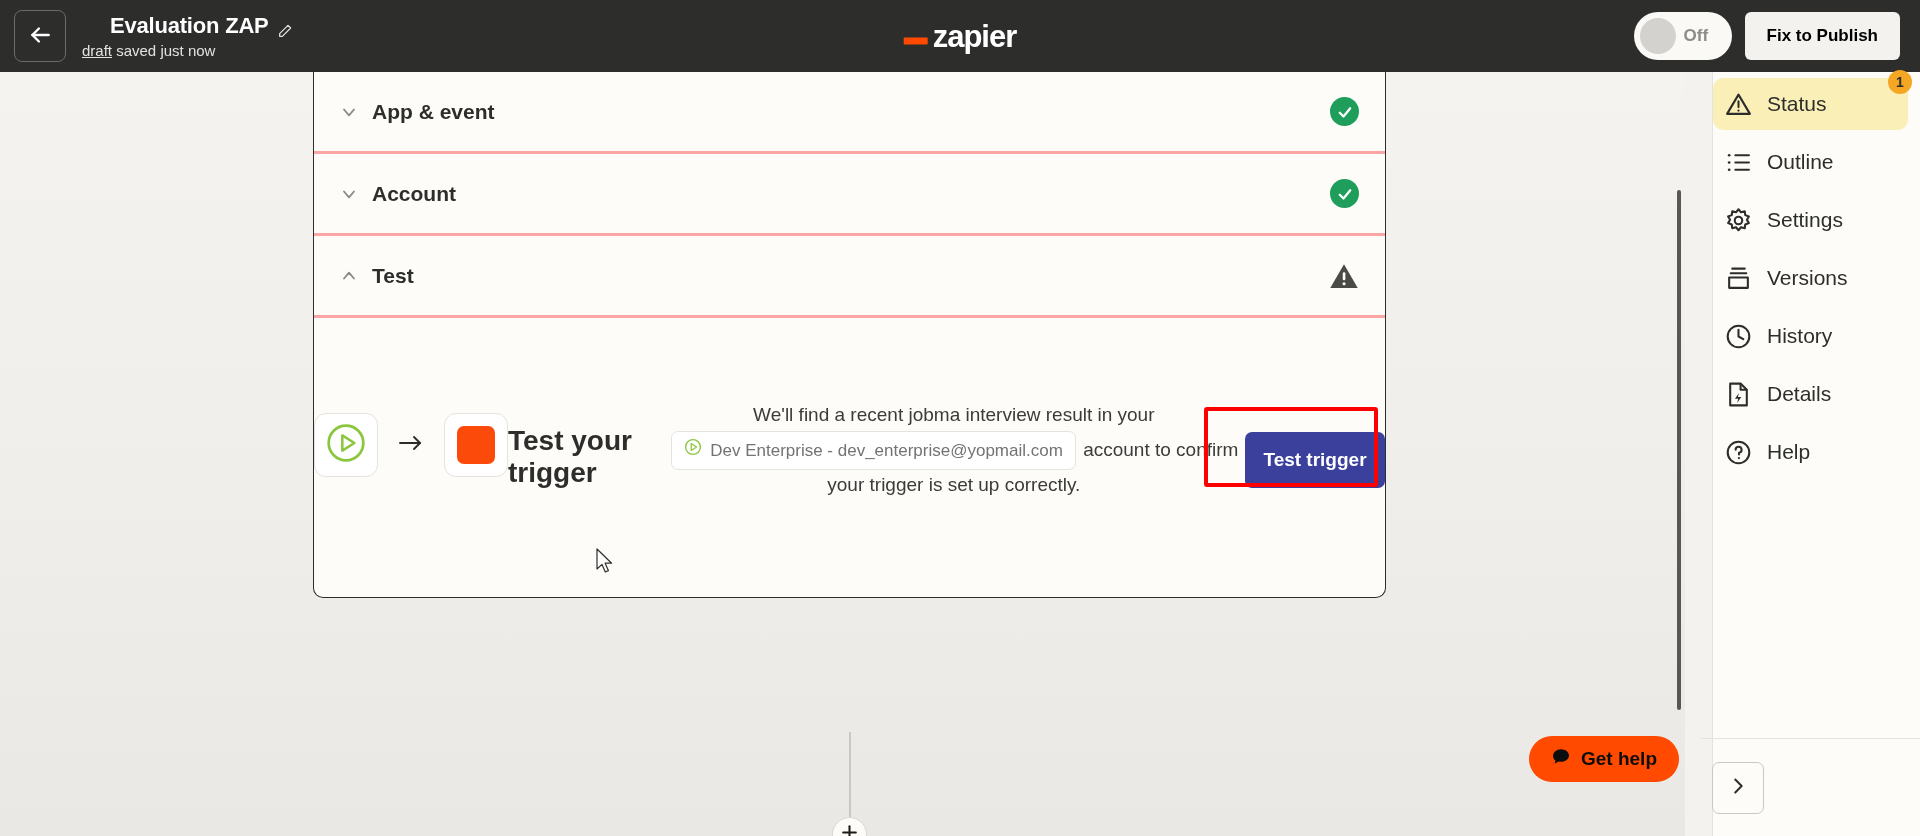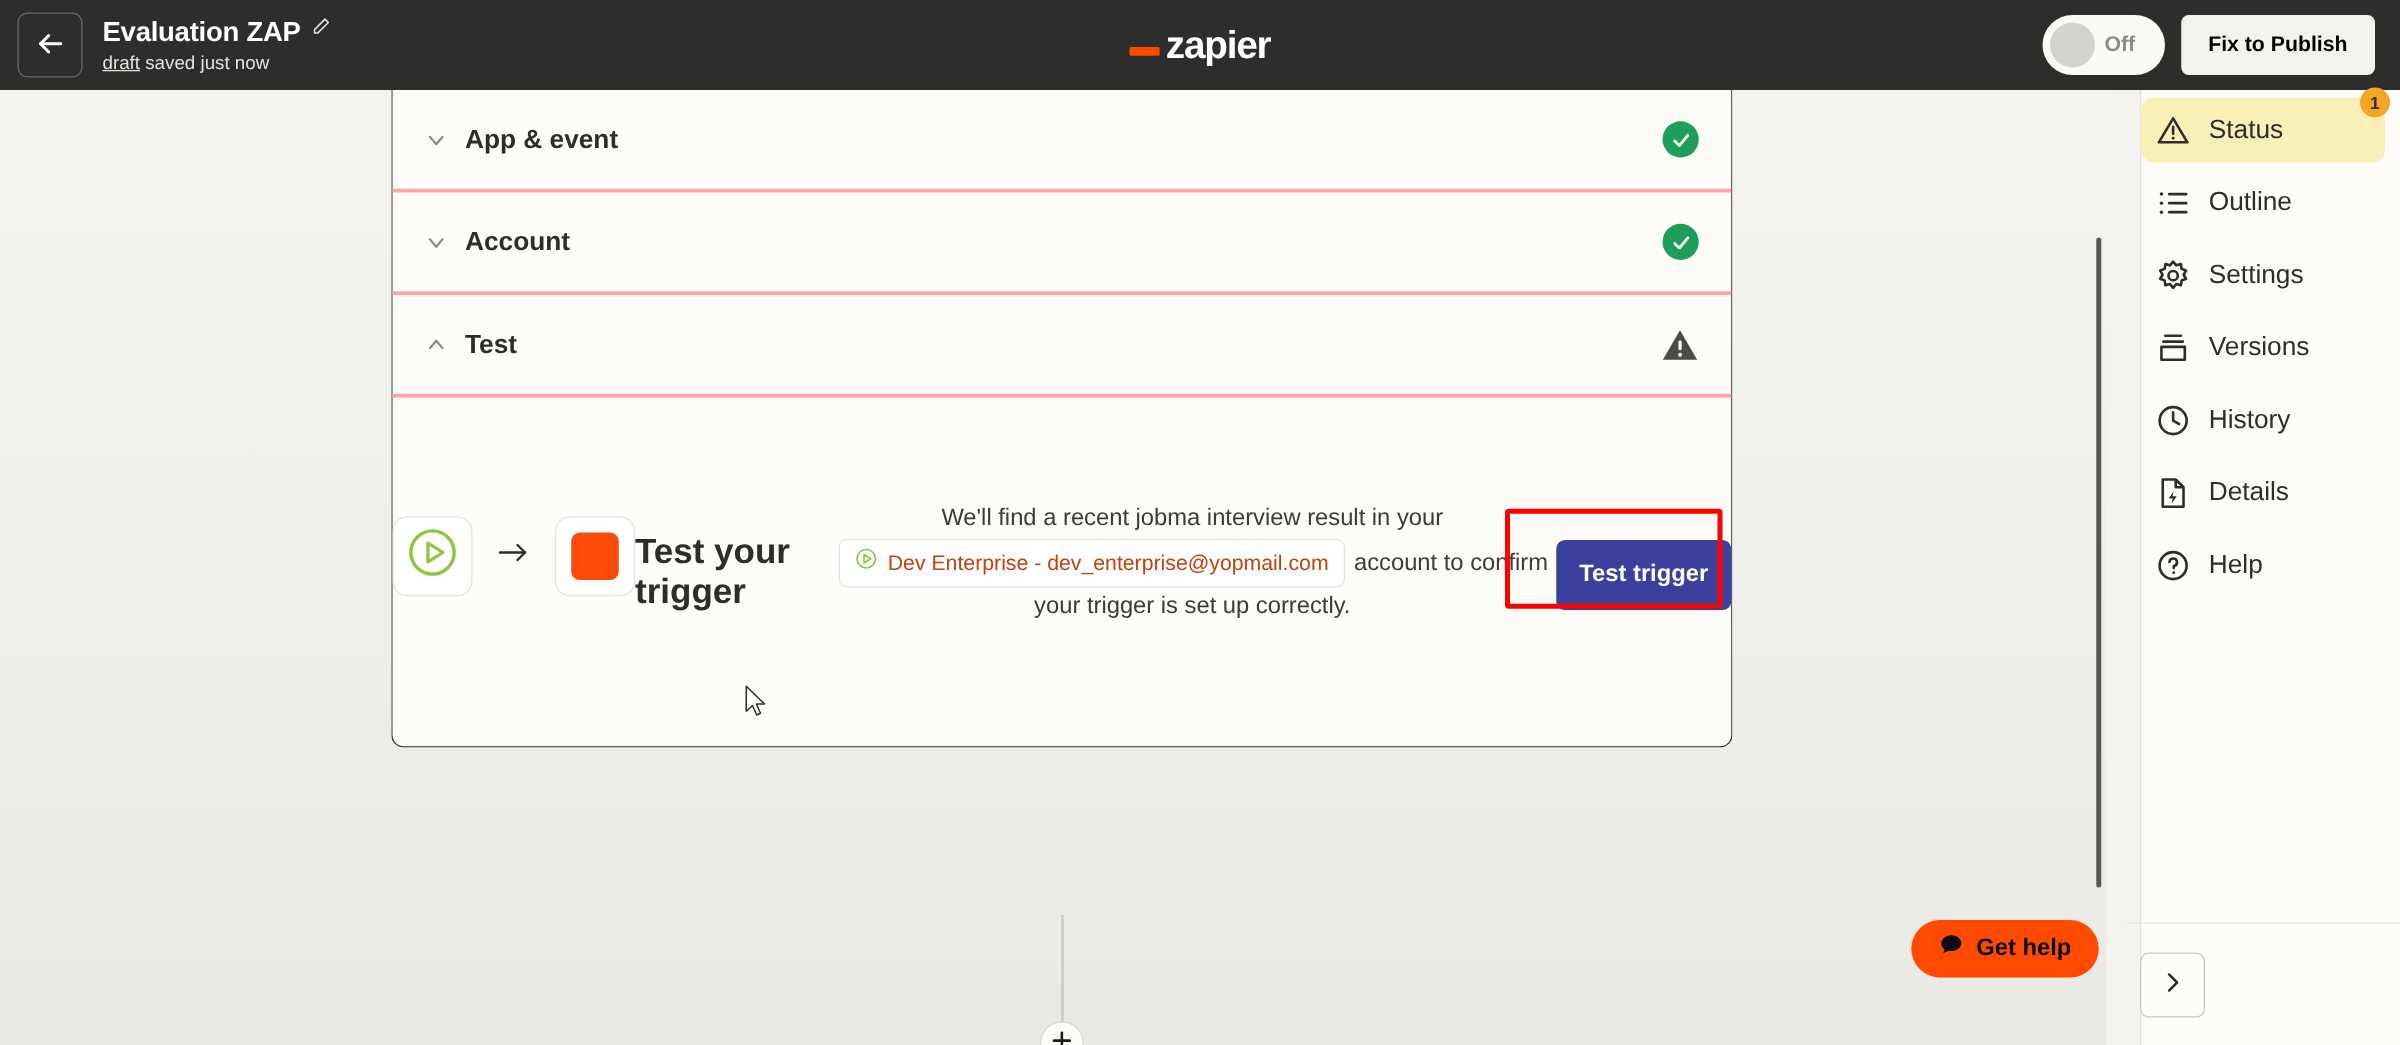--- a/index.html
+++ b/index.html
@@ -17,21 +17,21 @@
     background: #2D2E2C; display: flex; align-items: center;
   }
   .back-btn {
     margin-left: 14px; width: 52px; height: 52px; border-radius: 8px;
     border: 1.5px solid #6B6C69; background: transparent;
     display: flex; align-items: center; justify-content: center;
     cursor: pointer; flex: none;
   }
   .back-btn svg { width: 26px; height: 26px; }
   .title-wrap { margin-left: 16px; display: flex; flex-direction: column; justify-content: center; }
-  .title-line { display: flex; align-items: flex-start; gap: 8px; }
+  .title-line { display: flex; align-items: flex-end; gap: 8px; margin-left: 28px; }
   .zap-title { color: #FFFFFF; font-size: 22px; font-weight: bold; letter-spacing: -.2px; }
   .pencil-icon { display: inline-flex; }
   .pencil-icon svg { width: 16px; height: 16px; }
   .sub-line { margin-top: 3px; color: #E3E2DF; font-size: 15px; }
   .sub-line .draft { text-decoration: underline; }
 
   .logo {
     position: absolute; left: 50%; top: 50%; transform: translate(-50%,-50%);
     display: flex; align-items: flex-end; gap: 5px;
   }
@@ -89,21 +89,21 @@
   .arrow-mid svg { width: 26px; height: 22px; }
 
   .test-heading { margin-top: 24px; font-size: 28px; font-weight: bold; color: #2D2E2C; }
   .test-desc {
     margin-top: 12px; width: 830px; text-align: center; font-size: 19px;
     color: #3B3C3A; line-height: 1.62;
   }
   .acct-chip {
     display: inline-flex; align-items: center; gap: 8px; vertical-align: middle;
     border: 1.5px solid #E4E3DF; border-radius: 7px; background: #FFFFFF;
-    padding: 5px 12px; font-size: 17px; color: #c2410c; margin: 0 2px;
+    padding: 5px 12px; font-size: 17px; color: #737373; margin: 0 2px;
   }
   .acct-chip svg { width: 18px; height: 18px; flex: none; }
 
   .btn-wrap { margin-top: 30px; position: relative; }
   .annot {
     position: absolute; left: -41px; top: -25px; width: 174px; height: 80px;
     border: 4px solid #FF0000; border-radius: 3px; pointer-events: none;
   }
   .test-trigger-btn {
     width: 140px; height: 56px; border-radius: 7px; background: #3A409B;

